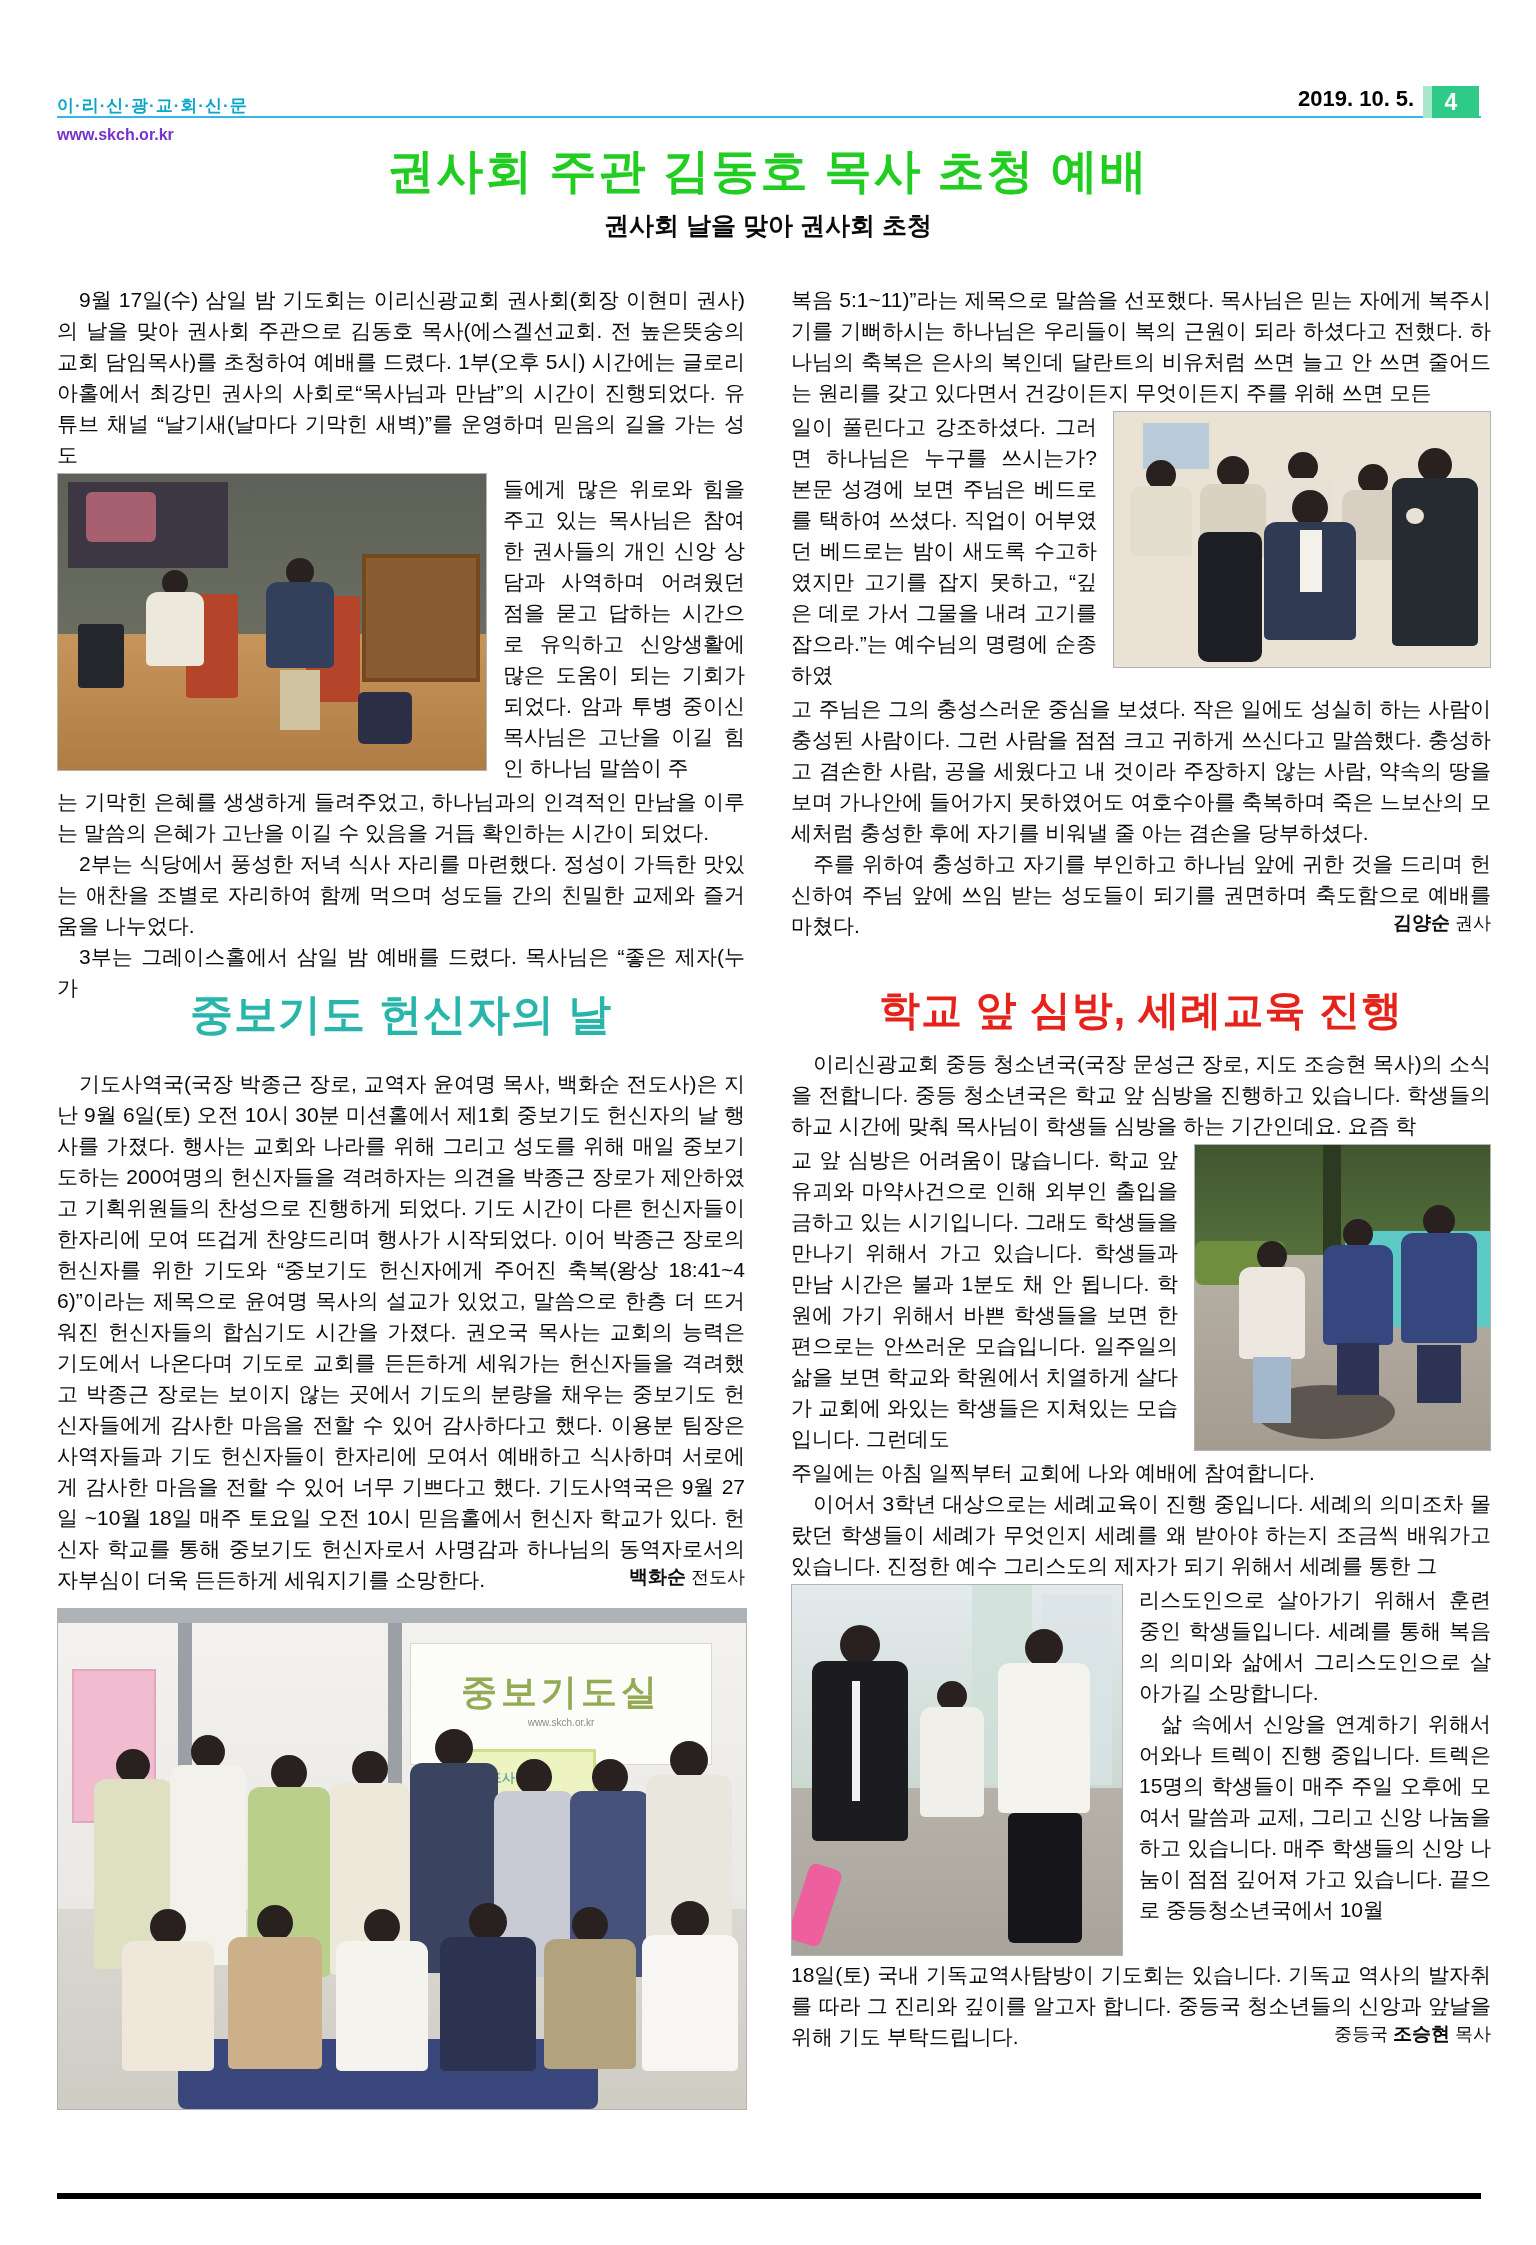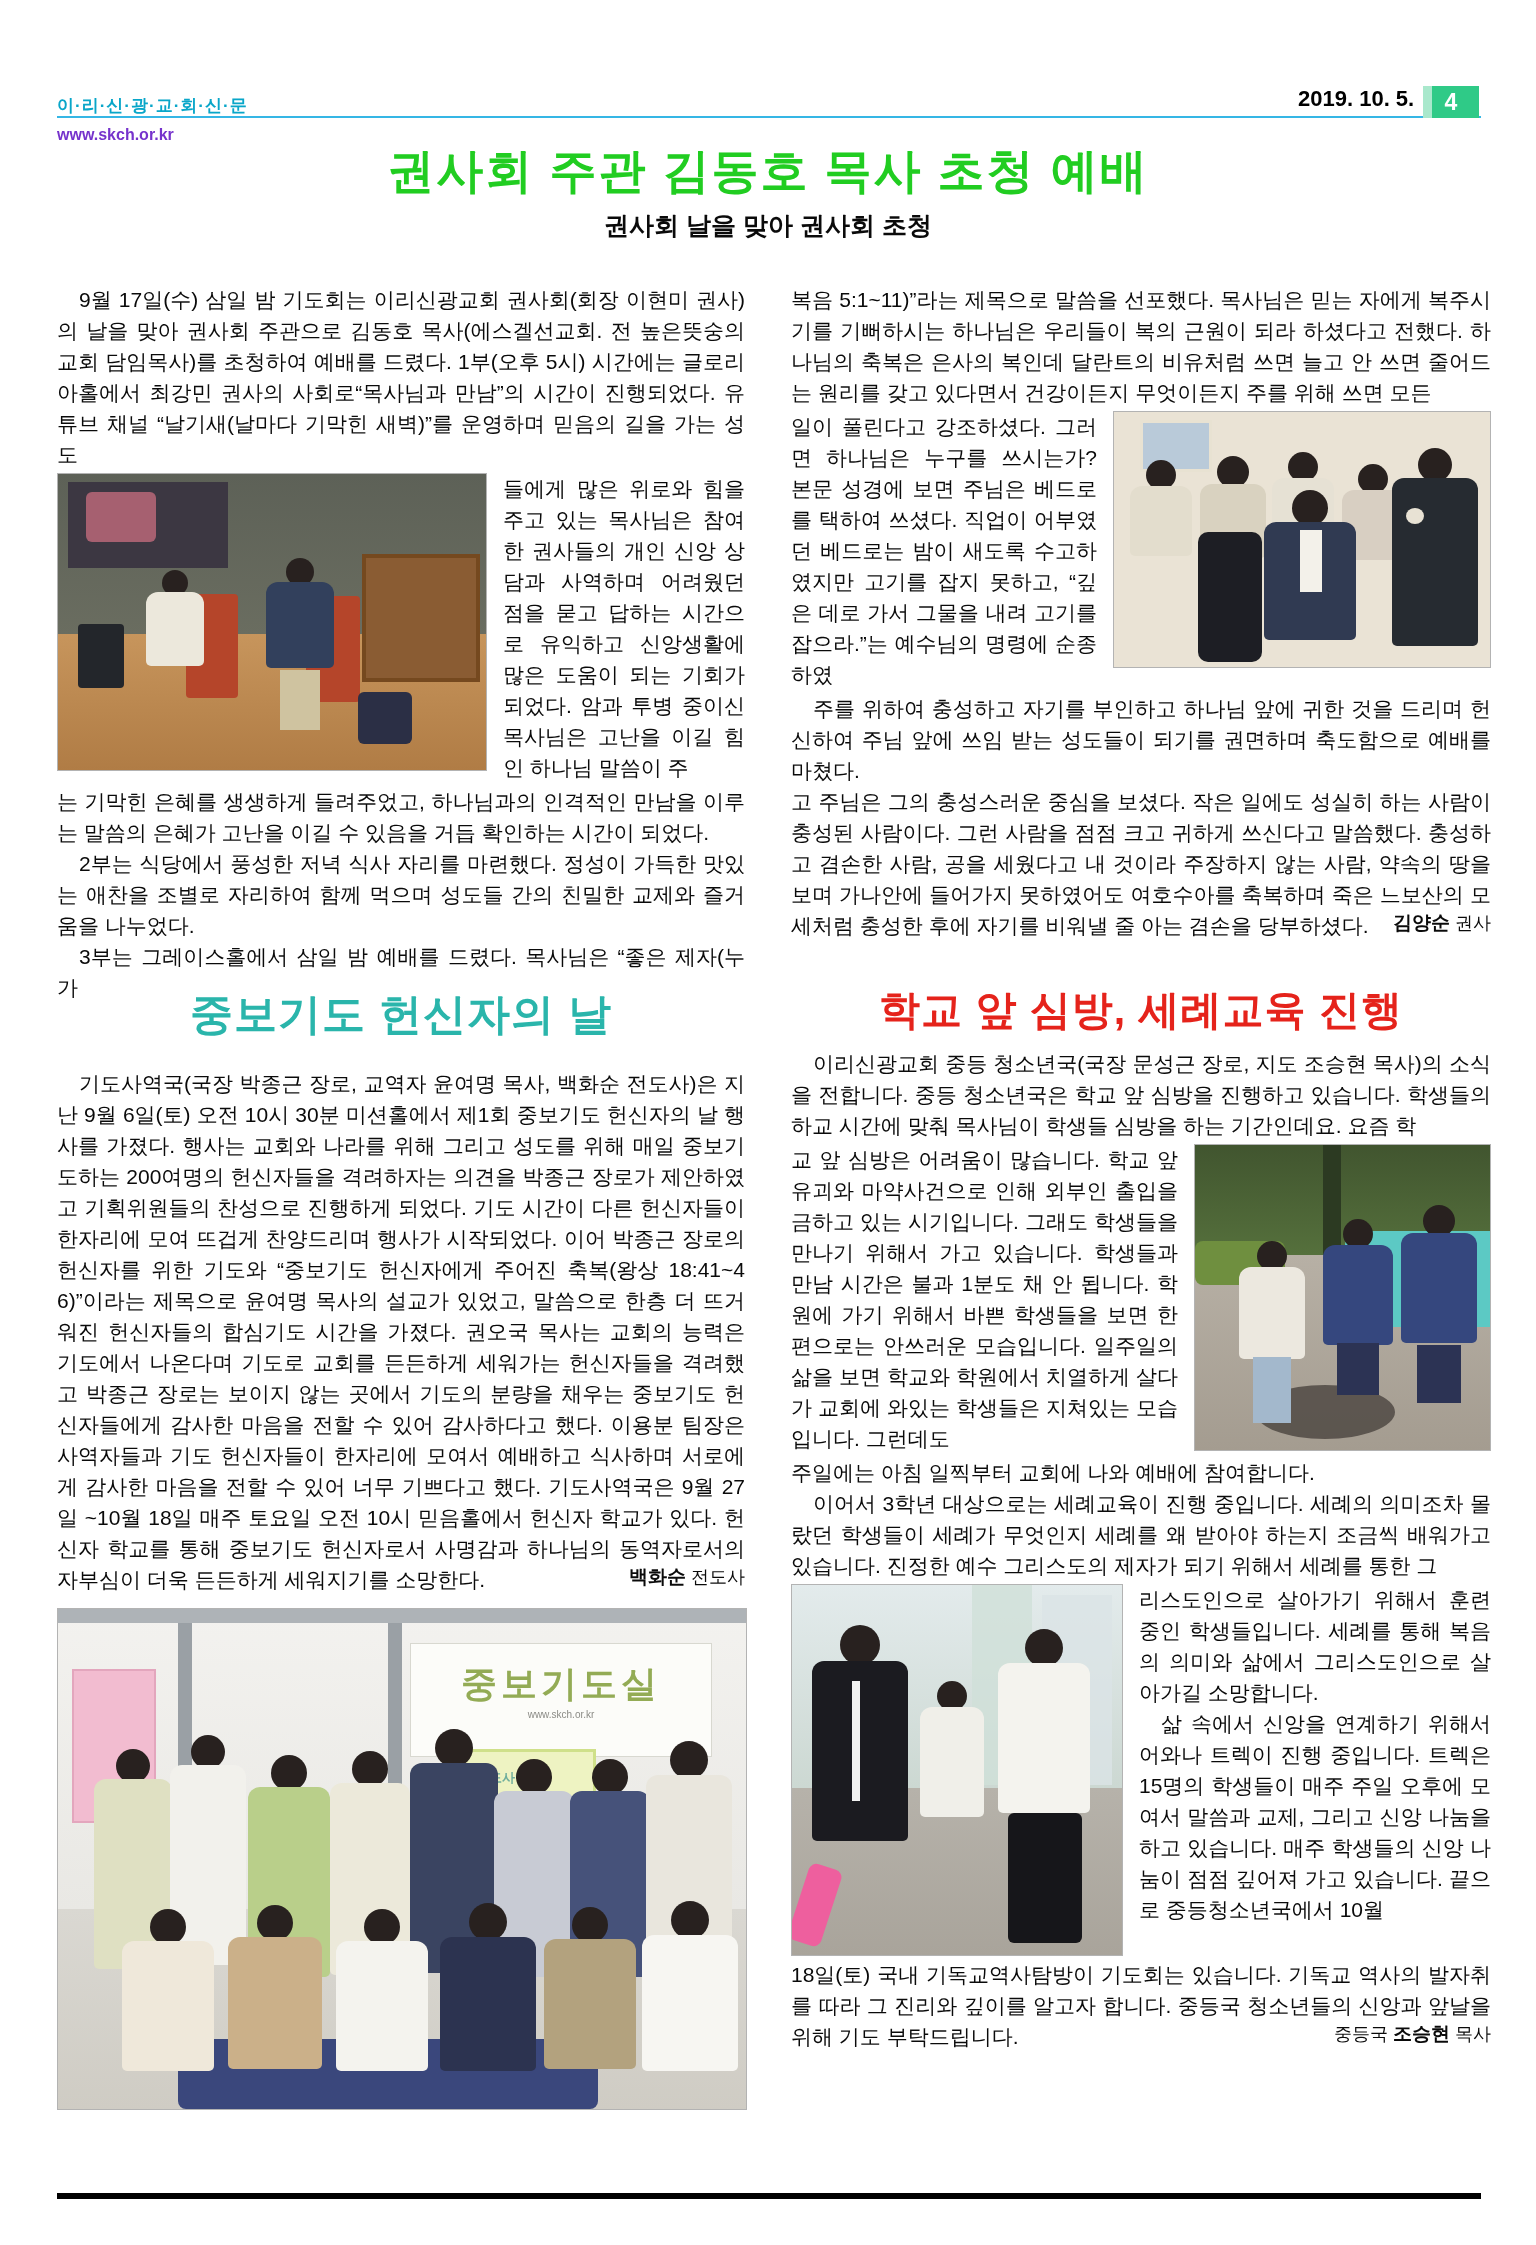--- a/index.html
+++ b/index.html
@@ -104,41 +104,41 @@
         <i class="fg" style="left:86px;top:44px;--hd:32px;--w:66px;--h:74px;--c:#d9d2c0;"></i>
         <i class="fg" style="left:158px;top:40px;--hd:30px;--w:62px;--h:72px;--c:#e6e1d4;"></i>
         <i class="fg" style="left:228px;top:52px;--hd:30px;--w:62px;--h:70px;--c:#d8cfc2;"></i>
         <span class="blk" style="left:84px;top:120px;width:64px;height:130px;background:#1d1e24;border-radius:10px;"></span>
         <i class="fg" style="left:150px;top:78px;--hd:36px;--w:92px;--h:118px;--c:#303a52;"></i>
         <span class="blk" style="left:186px;top:118px;width:22px;height:62px;background:#f3f1ea;"></span>
         <i class="fg" style="left:278px;top:36px;--hd:34px;--w:86px;--h:168px;--c:#262b31;"></i>
         <span class="blk" style="left:292px;top:96px;width:18px;height:16px;background:#e8e2d4;border-radius:50%;"></span>
       </div>
     </div>
+    <p class="body">고 주님은 그의 충성스러운 중심을 보셨다. 작은 일에도 성실히 하는 사람이 충성된 사람이다. 그런 사람을 점점 크고 귀하게 쓰신다고 말씀했다. 충성하고 겸손한 사람, 공을 세웠다고 내 것이라 주장하지 않는 사람, 약속의 땅을 보며 가나안에 들어가지 못하였어도 여호수아를 축복하며 죽은 느보산의 모세처럼 충성한 후에 자기를 비워낼 줄 아는 겸손을 당부하셨다.</p>
     <p class="body indent">주를 위하여 충성하고 자기를 부인하고 하나님 앞에 귀한 것을 드리며 헌신하여 주님 앞에 쓰임 받는 성도들이 되기를 권면하며 축도함으로 예배를 마쳤다.</p>
-    <p class="body">고 주님은 그의 충성스러운 중심을 보셨다. 작은 일에도 성실히 하는 사람이 충성된 사람이다. 그런 사람을 점점 크고 귀하게 쓰신다고 말씀했다. 충성하고 겸손한 사람, 공을 세웠다고 내 것이라 주장하지 않는 사람, 약속의 땅을 보며 가나안에 들어가지 못하였어도 여호수아를 축복하며 죽은 느보산의 모세처럼 충성한 후에 자기를 비워낼 줄 아는 겸손을 당부하셨다.</p>
     <p class="byline">
       <b>김양순</b>
       <span>권사</span>
     </p>
   </div>
 
   <div class="col a2">
     <h2 class="h2">중보기도 헌신자의 날</h2>
     <p class="body indent">기도사역국(국장 박종근 장로, 교역자 윤여명 목사, 백화순 전도사)은 지난 9월 6일(토) 오전 10시 30분 미션홀에서 제1회 중보기도 헌신자의 날 행사를 가졌다. 행사는 교회와 나라를 위해 그리고 성도를 위해 매일 중보기도하는 200여명의 헌신자들을 격려하자는 의견을 박종근 장로가 제안하였고 기획위원들의 찬성으로 진행하게 되었다. 기도 시간이 다른 헌신자들이 한자리에 모여 뜨겁게 찬양드리며 행사가 시작되었다. 이어 박종근 장로의 헌신자를 위한 기도와 “중보기도 헌신자에게 주어진 축복(왕상 18:41~46)”이라는 제목으로 윤여명 목사의 설교가 있었고, 말씀으로 한층 더 뜨거워진 헌신자들의 합심기도 시간을 가졌다. 권오국 목사는 교회의 능력은 기도에서 나온다며 기도로 교회를 든든하게 세워가는 헌신자들을 격려했고 박종근 장로는 보이지 않는 곳에서 기도의 분량을 채우는 중보기도 헌신자들에게 감사한 마음을 전할 수 있어 감사하다고 했다. 이용분 팀장은 사역자들과 기도 헌신자들이 한자리에 모여서 예배하고 식사하며 서로에게 감사한 마음을 전할 수 있어 너무 기쁘다고 했다. 기도사역국은 9월 27일 ~10월 18일 매주 토요일 오전 10시 믿음홀에서 헌신자 학교가 있다. 헌신자 학교를 통해 중보기도 헌신자로서 사명감과 하나님의 동역자로서의 자부심이 더욱 든든하게 세워지기를 소망한다.</p>
     <p class="byline">
       <b>백화순</b>
       <span>전도사</span>
     </p>
     <div class="ph ph5">
       <span class="blk" style="left:120px;top:0;width:14px;height:330px;background:#9aa0a5;"></span>
       <span class="blk" style="left:330px;top:0;width:14px;height:330px;background:#9aa0a5;"></span>
       <span class="blk" style="left:0;top:0;width:688px;height:14px;background:#aeb3b7;"></span>
       <span class="blk" style="left:14px;top:60px;width:80px;height:150px;background:#f2bcd0;border:2px solid #e3a6bd;"></span>
-      <div class="sign" style="left:352px;top:34px;width:300px;height:96px;padding-top:16px;">
+      <div class="sign" style="left:352px;top:34px;width:300px;height:96px;padding-top:24px;">
         <div class="big">중보기도실</div>
         <div class="small">www.skch.or.kr</div>
       </div>
       <span class="blk" style="left:392px;top:140px;width:140px;height:120px;background:#eef3c2;border:3px solid #cfe08a;"></span>
       <span class="poster-label" style="left:418px;top:160px;">기도사역국</span>
       <span class="blk" style="left:120px;top:430px;width:420px;height:70px;background:#3a477c;border-radius:8px;"></span>
       <i class="fg" style="left:36px;top:140px;--hd:34px;--w:78px;--h:190px;--c:#dfe0c2;"></i>
       <i class="fg" style="left:112px;top:126px;--hd:34px;--w:76px;--h:200px;--c:#f2f1ec;"></i>
       <i class="fg" style="left:190px;top:146px;--hd:36px;--w:82px;--h:190px;--c:#b9cf8a;"></i>
       <i class="fg" style="left:272px;top:142px;--hd:36px;--w:80px;--h:192px;--c:#ece9da;"></i>

